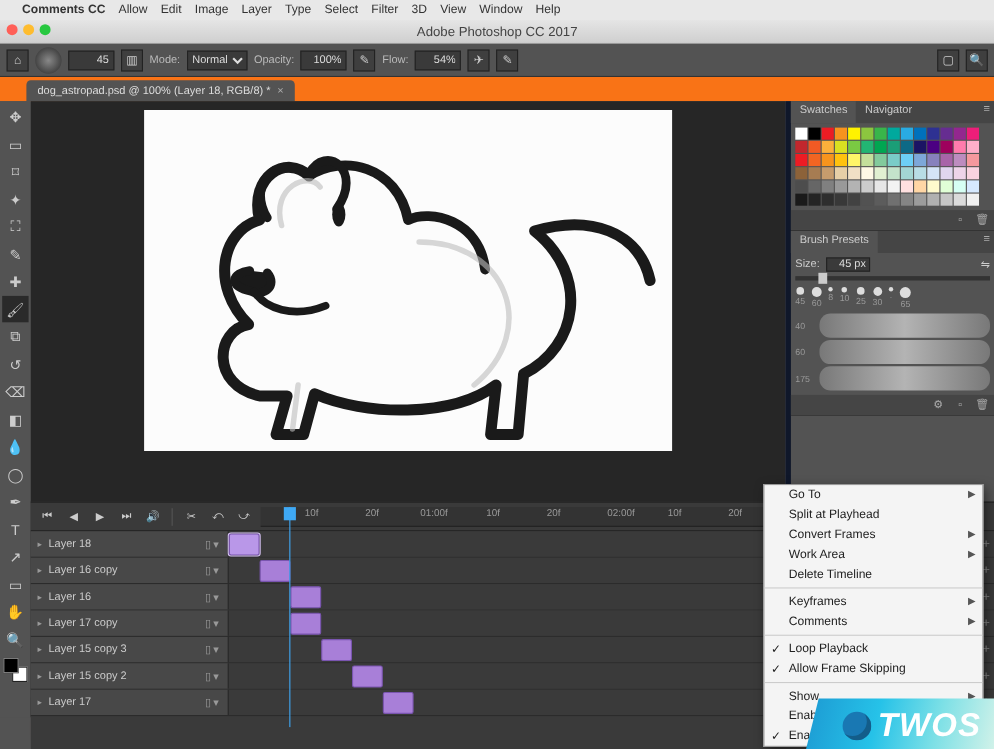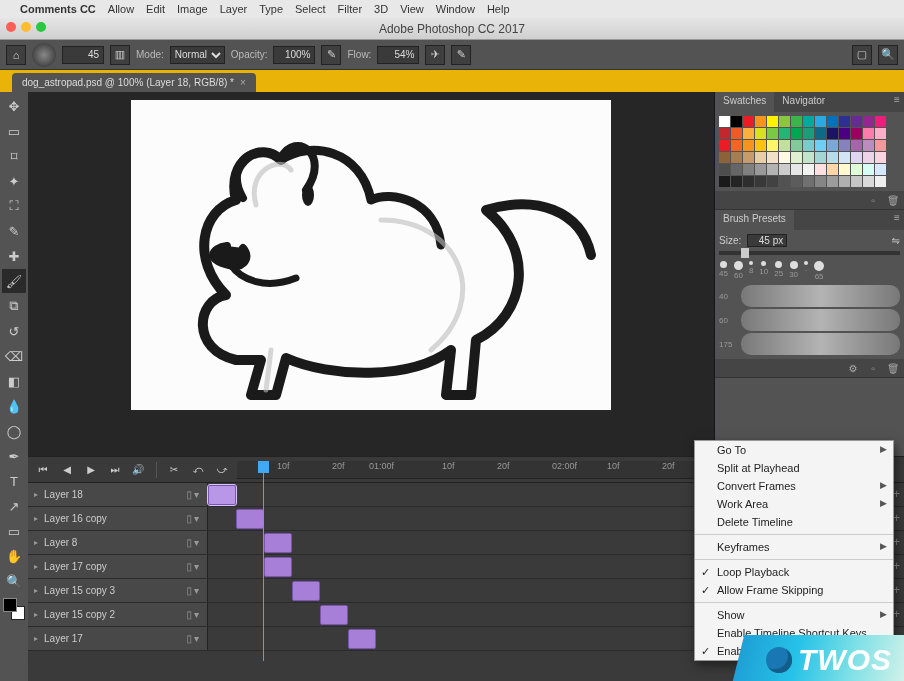--- a/index.html
+++ b/index.html
@@ -18,42 +18,42 @@
 
 
 .options-bar { height: 30px; background: #535353; display: flex; align-items: center; padding: 0 6px; gap: 6px; color: #ccc; font-size: 10px; border-bottom:1px solid #333;}
 .options-bar .opt-label { color:#bbb; }
 .options-bar select, .options-bar input { background:#3a3a3a; border:1px solid #222; color:#ddd; font-size:10px; height:18px; }
 .options-bar .icon-btn { width:20px; height:20px; background:#3f3f3f; border:1px solid #222; display:flex;align-items:center;justify-content:center; color:#ccc; font-size:11px; cursor:pointer;}
 .brush-preview { width:24px; height:24px; border-radius:50%; background:radial-gradient(circle,#888 0%,#444 70%); }
 .num-box { width:42px; text-align:right; padding-right:4px;}
 
 
-.doc-tab-row { height: 22px; background:#eab308; display:flex; align-items:flex-end; padding-left:12px;}
+.doc-tab-row { height: 22px; background:#f97316; display:flex; align-items:flex-end; padding-left:24px;}
 .doc-tab { background:#535353; color:#ddd; font-size:10px; padding:4px 10px; border-top-left-radius:4px;border-top-right-radius:4px; display:flex; gap:6px; align-items:center;}
 .doc-tab .close{cursor:pointer;color:#aaa;}
 
 
 .main { display:flex; height: 560px; }
 .tools-col { width:28px; background:#535353; display:flex; flex-direction:column; gap:1px; padding-top:2px; align-items:center;}
 .tool { width:24px; height:24px; display:flex; align-items:center; justify-content:center; color:#ccc; font-size:13px; cursor:pointer; position:relative;}
 .tool.sel { background:#2a2a2a; }
 .fgbg { width:22px; height:22px; position:relative; margin-top:4px;}
 .fgbg .bg{position:absolute;right:0;bottom:0;width:14px;height:14px;background:#fff;border:1px solid #222;}
 .fgbg .fg{position:absolute;left:0;top:0;width:14px;height:14px;background:#000;border:1px solid #888;}
 
 .canvas-area { flex:1; background:#262626; display:flex; flex-direction:column; }
 .canvas-viewport{ flex:1; display:flex; align-items:flex-start; justify-content:center; padding-top:8px; position:relative;}
 .canvas { width:480px; height:310px; background:#fcfcfc; position:relative; overflow:hidden;}
 .dog-sketch { position:absolute; inset:0; }
 .rec-indicator{ position:absolute; left:12px; bottom:-50px; width:44px; height:44px; border:6px solid #ff1654; border-radius:50%; box-shadow:0 0 12px #ff1654;}
 .status-bar{ height:18px; background:#3a3a3a; color:#aaa; font-size:10px; display:flex; align-items:center; gap:16px; padding:0 8px;}
 
 
-.right-col { width:190px; background:#535353; display:flex; flex-direction:column; border-left:1px solid #0f172a;}
+.right-col { width:190px; background:#535353; display:flex; flex-direction:column; border-left:5px solid #0f172a;}
 .panel { border-bottom:1px solid #333;}
 .panel-tabs{ display:flex; height:20px; background:#454545;}
 .panel-tab{ font-size:10px; color:#ccc; padding:3px 8px; cursor:pointer;}
 .panel-tab.active{ background:#535353;}
 .swatches{ padding:4px; display:grid; grid-template-columns:repeat(14,11px); gap:1px;}
 .sw{ width:11px; height:11px;}
 .panel-footer{ height:18px; background:#454545; display:flex; justify-content:flex-end; gap:6px; align-items:center; padding:0 4px;}
 .pf-icon{ width:14px;height:14px; color:#aaa; font-size:10px; display:flex;align-items:center;justify-content:center; cursor:pointer;}
 
 .brush-presets-body{ padding:4px; font-size:10px; color:#ccc;}
@@ -399,21 +399,21 @@
       <div class="tl-btn">✂</div>
       <div class="tl-btn">⤺</div>
       <div class="tl-btn">⤻</div>
       <div style="flex:1;position:relative;">
         <div class="tl-ruler" id="tl-ruler" style="margin-left:0;">
           <div class="playhead" style="left:26px">
               <div class="ph-head"></div>
             </div>
         <div class="tl-tick" style="left: 40px;">10f</div>
             <div class="tl-tick" style="left: 95px;">20f</div>
-            <div class="tl-tick" style="left: 132px;">01:00f</div>
+            <div class="tl-tick" style="left: 145px;">01:00f</div>
             <div class="tl-tick" style="left: 205px;">10f</div>
             <div class="tl-tick" style="left: 260px;">20f</div>
             <div class="tl-tick" style="left: 315px;">02:00f</div>
             <div class="tl-tick" style="left: 370px;">10f</div>
             <div class="tl-tick" style="left: 425px;">20f</div>
             <div class="tl-tick" style="left: 480px;">03:00f</div>
           </div>
       </div>
       <div class="tl-btn">≡</div>
     </div>
@@ -436,21 +436,21 @@
             <span class="opts">▯▾</span>
           </div>
           <div class="tl-track-lane">
             <div class="clip" style="left: 28px; width: 28px;"></div>
             <div class="add">+</div>
           </div>
         </div>
         <div class="tl-track">
           <div class="tl-track-head">
             <span class="arrow">▸</span>
-            <span>Layer 8</span>
+            <span>Layer 16</span>
             <span class="opts">▯▾</span>
           </div>
           <div class="tl-track-lane">
             <div class="clip" style="left: 56px; width: 28px;"></div>
             <div class="add">+</div>
           </div>
         </div>
         <div class="tl-track">
           <div class="tl-track-head">
             <span class="arrow">▸</span>
@@ -499,20 +499,21 @@
   </div>
 
   <div class="ctx-menu" id="ctx-menu">
       <div class="ctx-item submenu">Go To</div>
       <div class="ctx-item">Split at Playhead</div>
       <div class="ctx-item submenu">Convert Frames</div>
       <div class="ctx-item submenu">Work Area</div>
       <div class="ctx-item">Delete Timeline</div>
       <div class="ctx-sep"></div>
       <div class="ctx-item submenu">Keyframes</div>
+      <div class="ctx-item submenu">Comments</div>
       <div class="ctx-sep"></div>
       <div class="ctx-item checked">Loop Playback</div>
       <div class="ctx-item checked">Allow Frame Skipping</div>
       <div class="ctx-sep"></div>
       <div class="ctx-item submenu">Show</div>
       <div class="ctx-item">Enable Timeline Shortcut Keys</div>
       <div class="ctx-item checked">Enable Auto-Grouping of Clips</div>
     </div>
 
   <div class="watermark">

